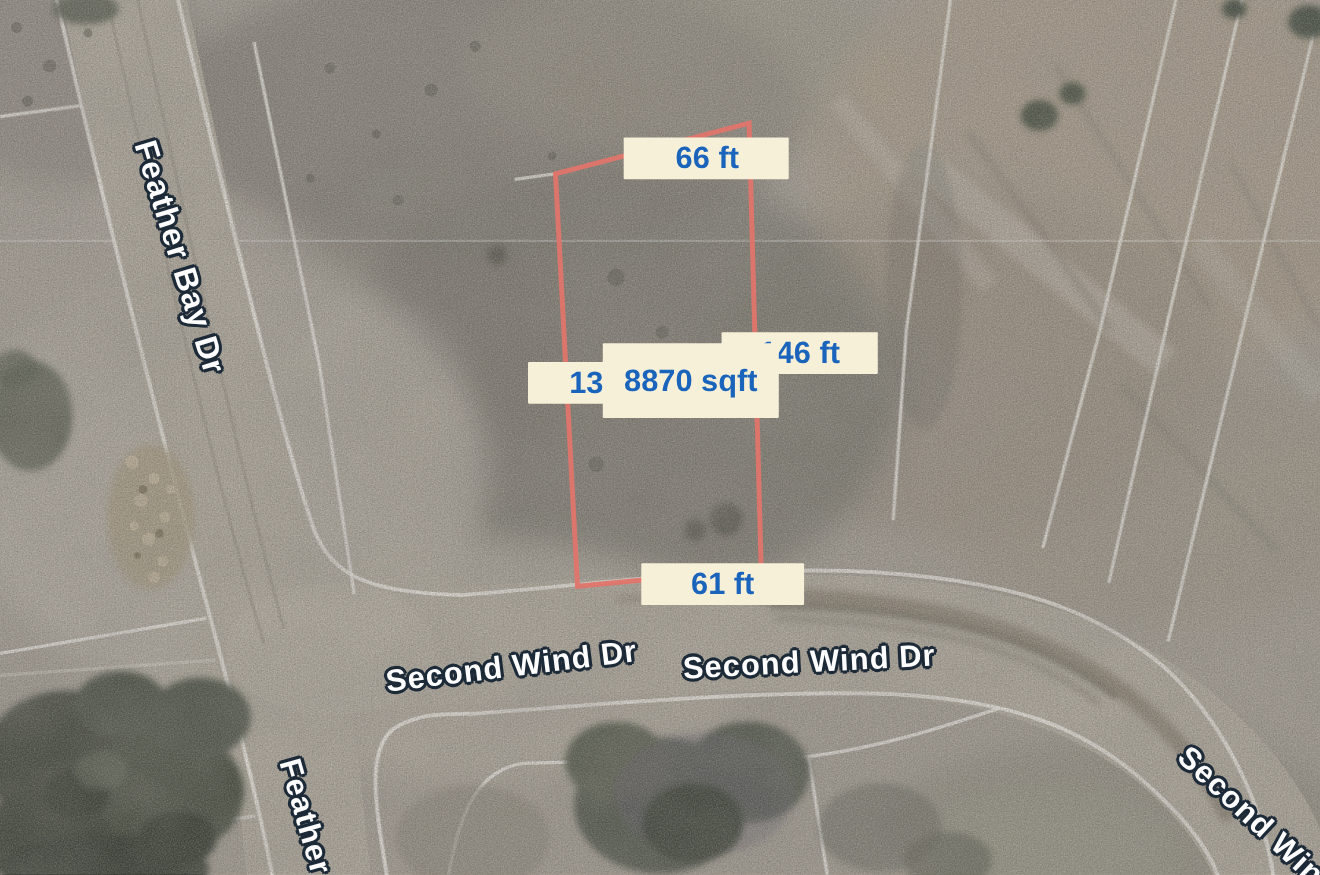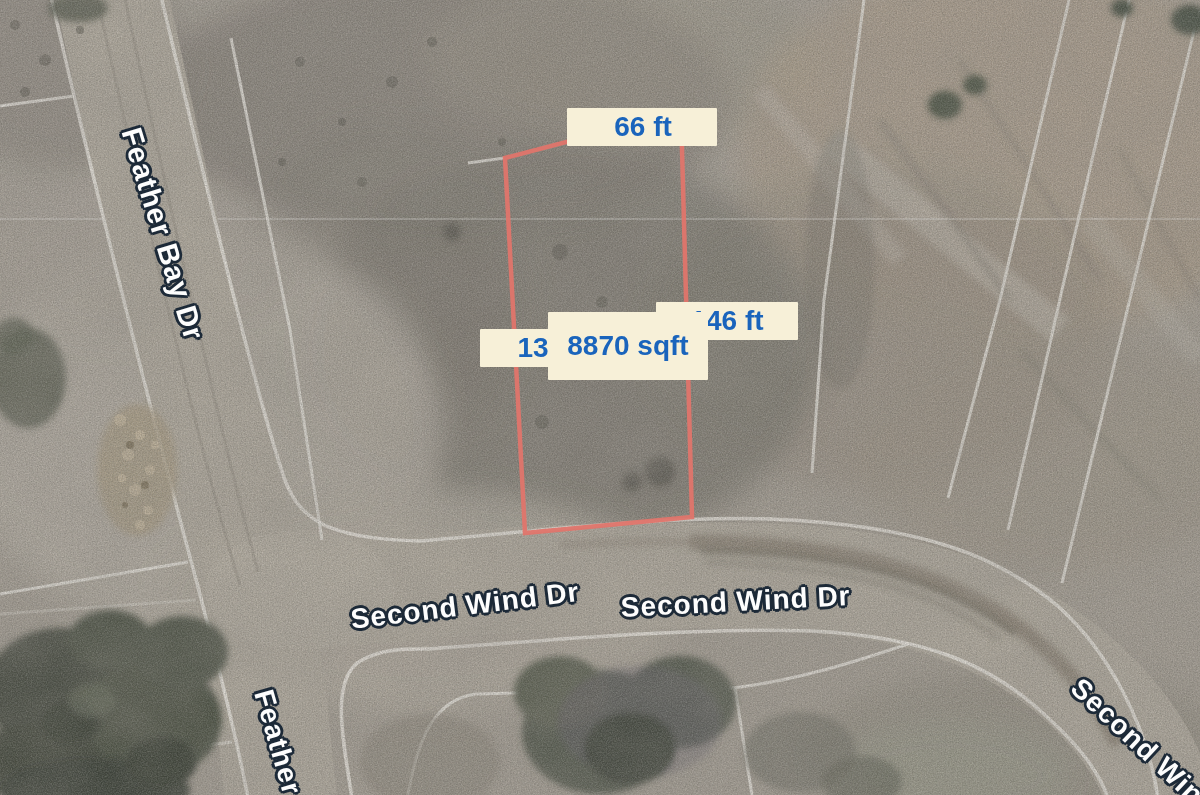--- a/index.html
+++ b/index.html
@@ -216,18 +216,19 @@
 
     <polygon points="505,158 681,112 692,517 525,533" fill="none" style="stroke:var(--parcel-outline,#e0756b)" stroke-width="4.5" opacity="0.95"></polygon>
   </svg>
 
   <div class="street" style="left:146px;top:124px;font-size:29px;transform:rotate(73deg);">Feather Bay Dr</div>
   <div class="street" style="left:278px;top:686px;font-size:28px;transform:rotate(74deg);">Feather Bay Dr</div>
   <div class="street" style="left:349px;top:604px;font-size:28px;transform:rotate(-7deg);">Second Wind Dr</div>
   <div class="street" style="left:620px;top:592px;font-size:28px;transform:rotate(-3deg);">Second Wind Dr</div>
   <div class="street" style="left:1086px;top:672px;font-size:28px;transform:rotate(43deg);">Second Wind Dr</div>
 
-  <div class="measure" style="left:567px;top:108px;min-width:128px;padding-left:12px;">66 ft</div>
+  <div class="measure" style="left:567px;top:125px;min-width:128px;padding-left:12px;">66 ft</div>
   <div class="measure" style="left:480px;top:329px;min-width:128px;z-index:1;">136 ft</div>
   <div class="measure" style="left:656px;top:302px;min-width:122px;z-index:1;">146 ft</div>
   <div class="measure area" style="left:548px;top:312px;z-index:2;">8870 sqft</div>
+  <div class="measure" style="left:583px;top:512px;min-width:128px;">61 ft</div>
 
 </div>
 
 </body></html>

